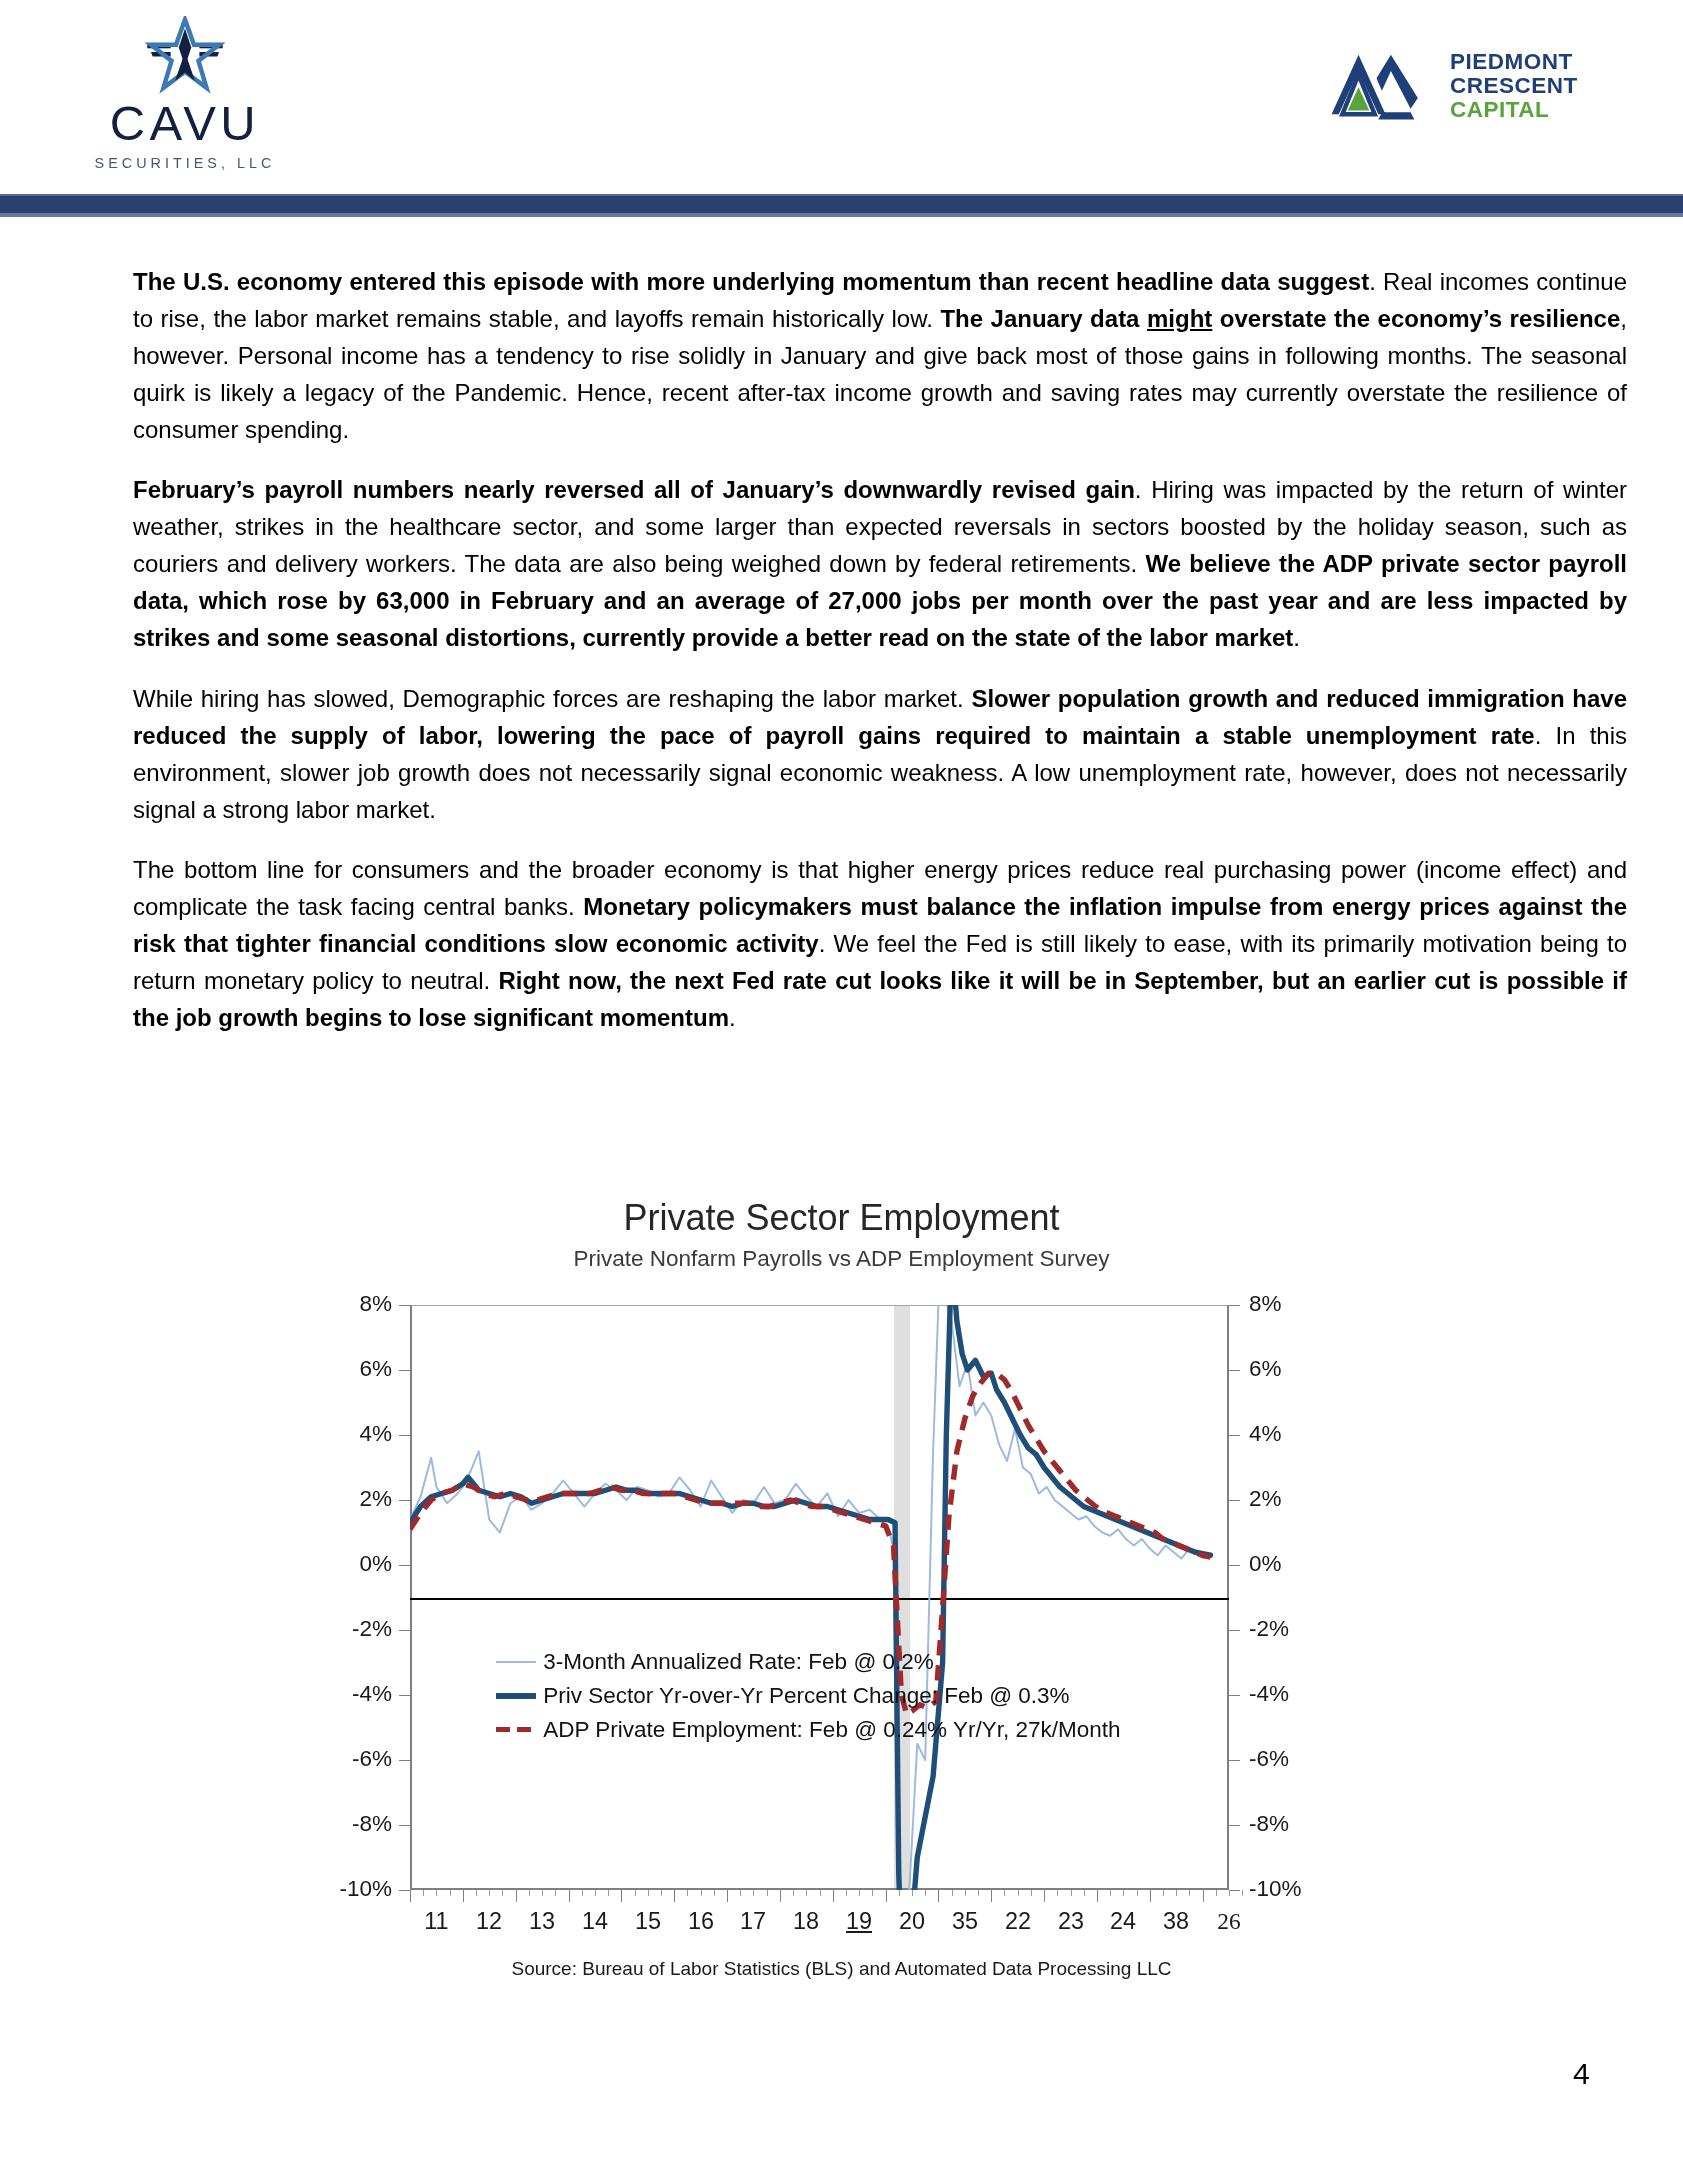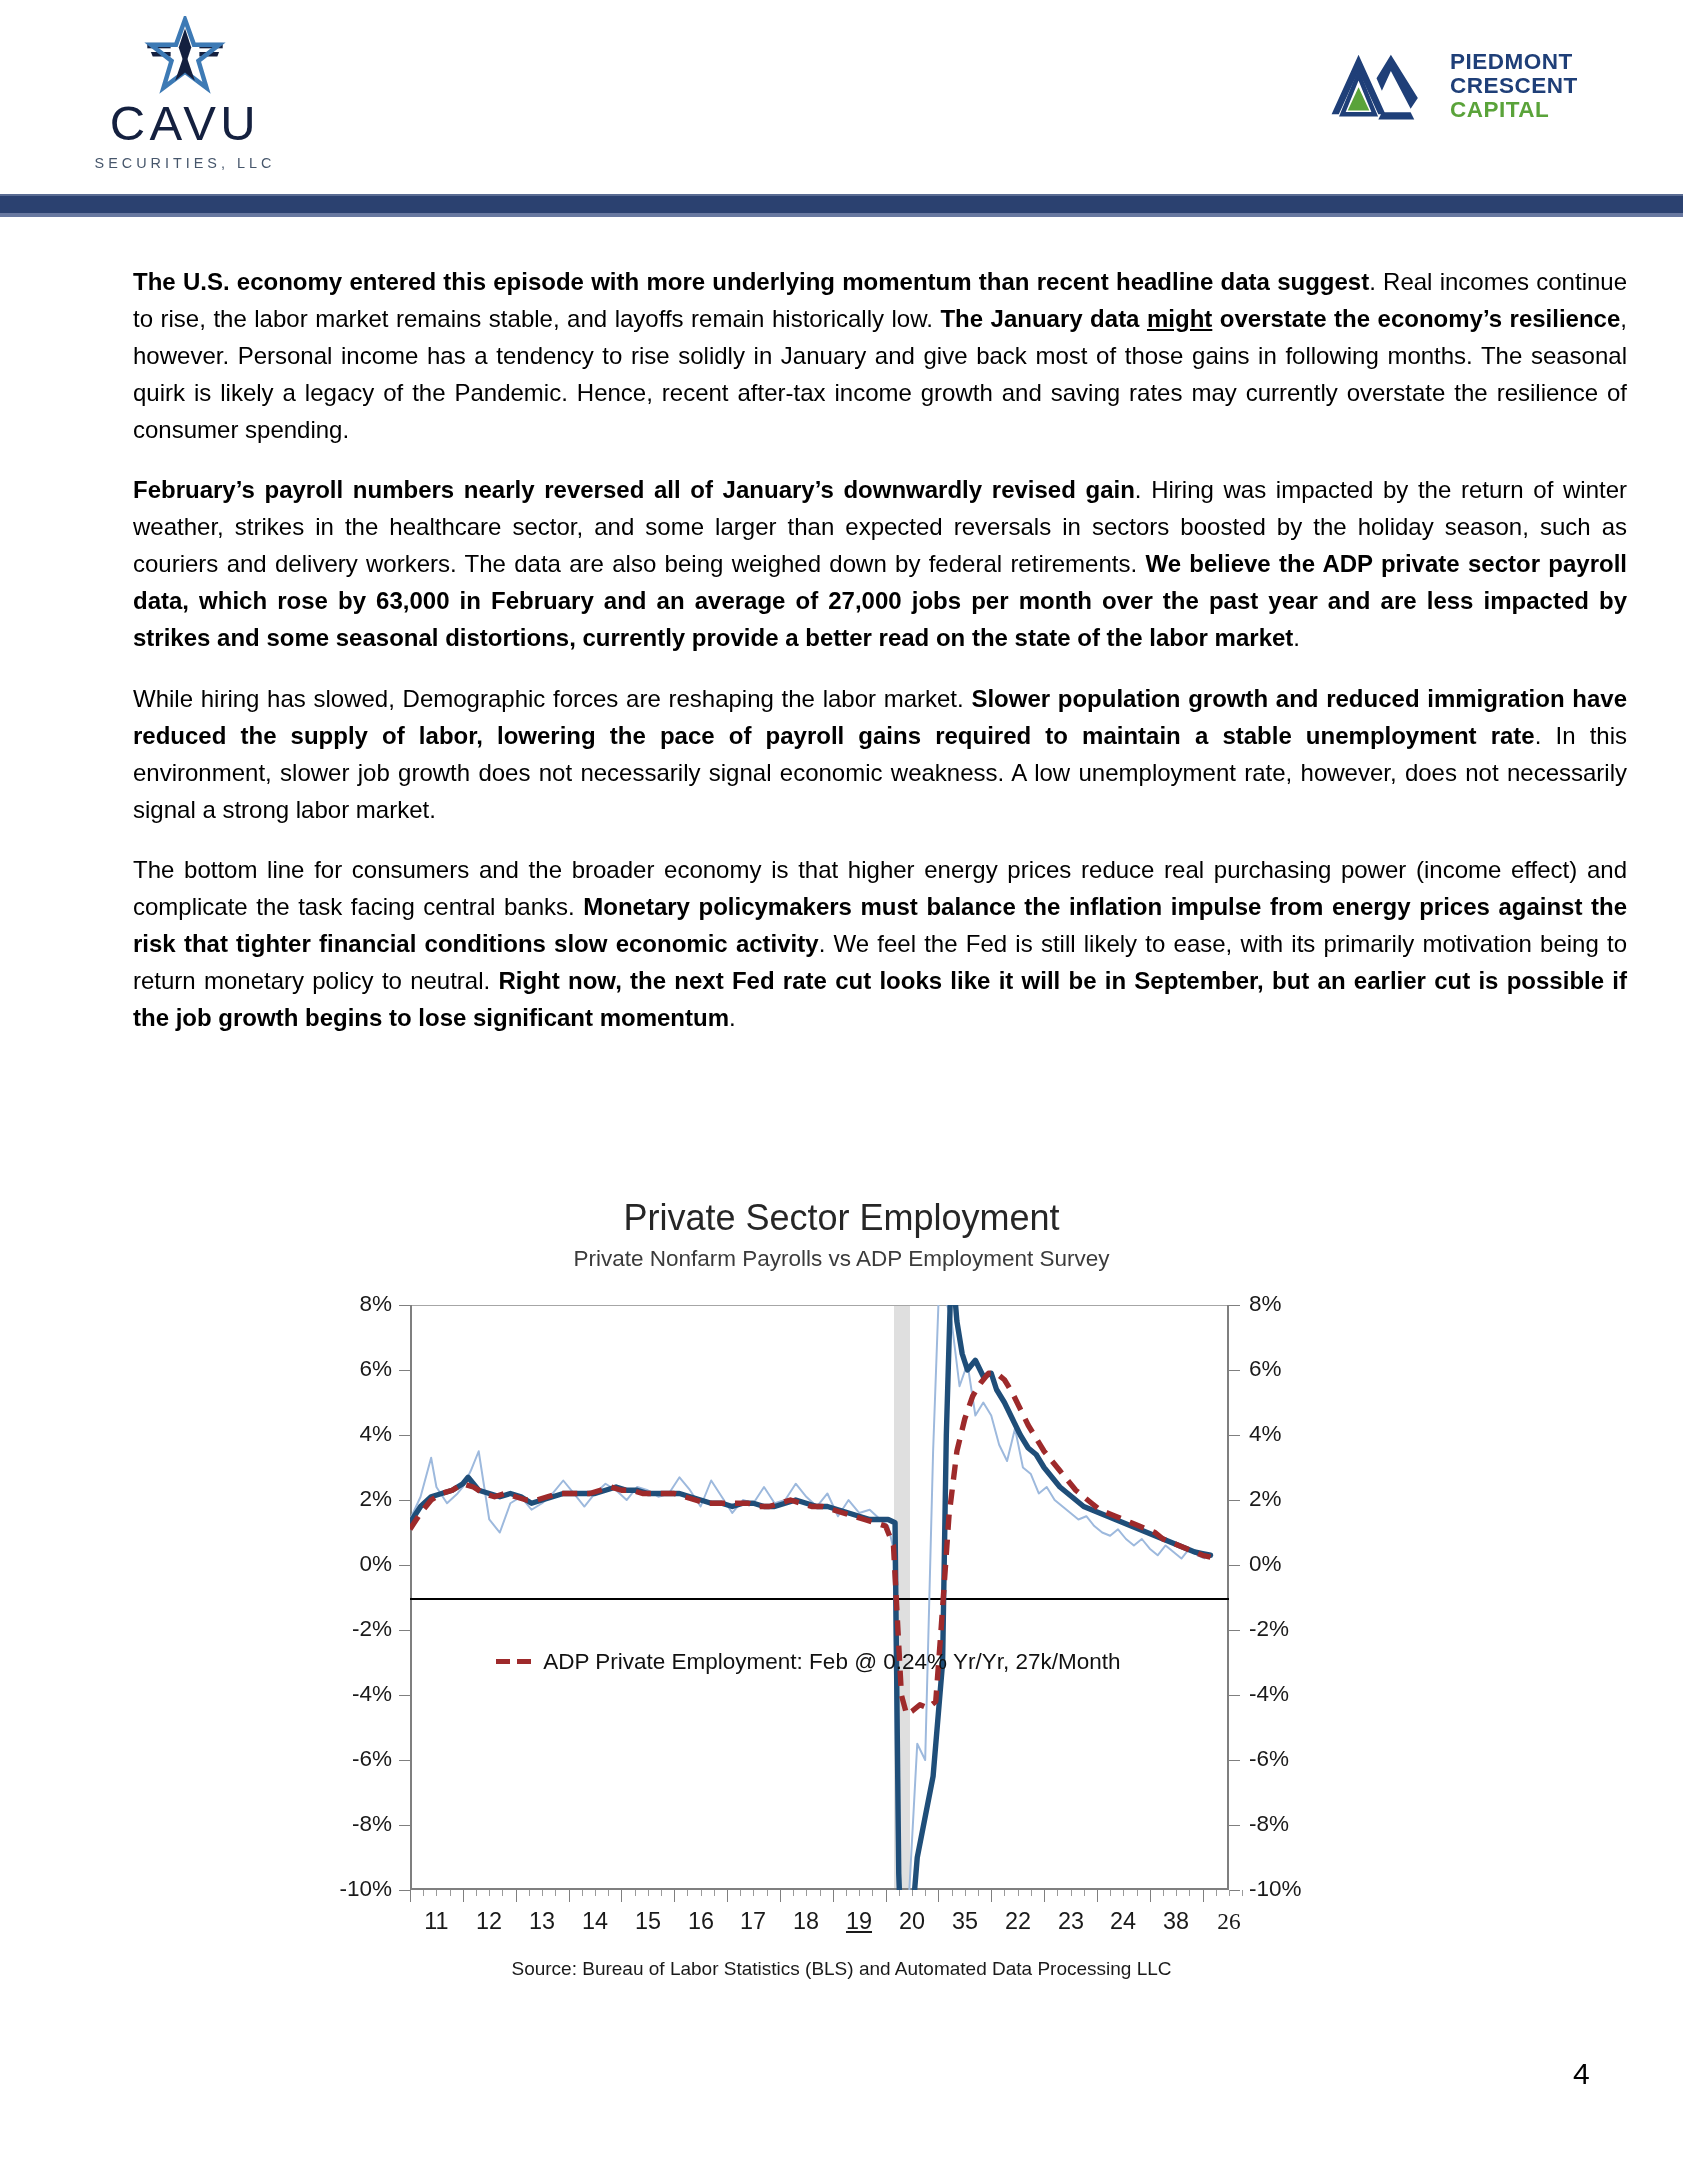--- a/index.html
+++ b/index.html
@@ -330,20 +330,28 @@
         <div class="xtick-minor" style="left: 779px;"></div>
         <div class="xtick-major" style="left: 793px;"></div>
         <div class="xlab" style="left: 819px; font-family: Liberation Serif, serif;">26</div>
         <div class="xtick-minor" style="left: 806px;"></div>
         <div class="xtick-minor" style="left: 819px;"></div>
         <div class="xtick-minor" style="left: 832px;"></div>
       </div>
 
     <div id="legend">
       <div class="leg-row">
+        <span class="leg-swatch leg-s1"></span>
+        <span class="leg-label">3-Month Annualized Rate: Feb @ 0.2%</span>
+      </div>
+      <div class="leg-row">
+        <span class="leg-swatch leg-s2"></span>
+        <span class="leg-label">Priv Sector Yr-over-Yr Percent Change: Feb @ 0.3%</span>
+      </div>
+      <div class="leg-row">
         <span class="leg-swatch leg-s3"></span>
         <span class="leg-label">ADP Private Employment: Feb @ 0.24% Yr/Yr, 27k/Month</span>
       </div>
     </div>
   </div>
 
   <div id="source">Source: Bureau of Labor Statistics (BLS) and Automated Data Processing LLC</div>
 </div>
 
 <div id="page-num">4</div>

